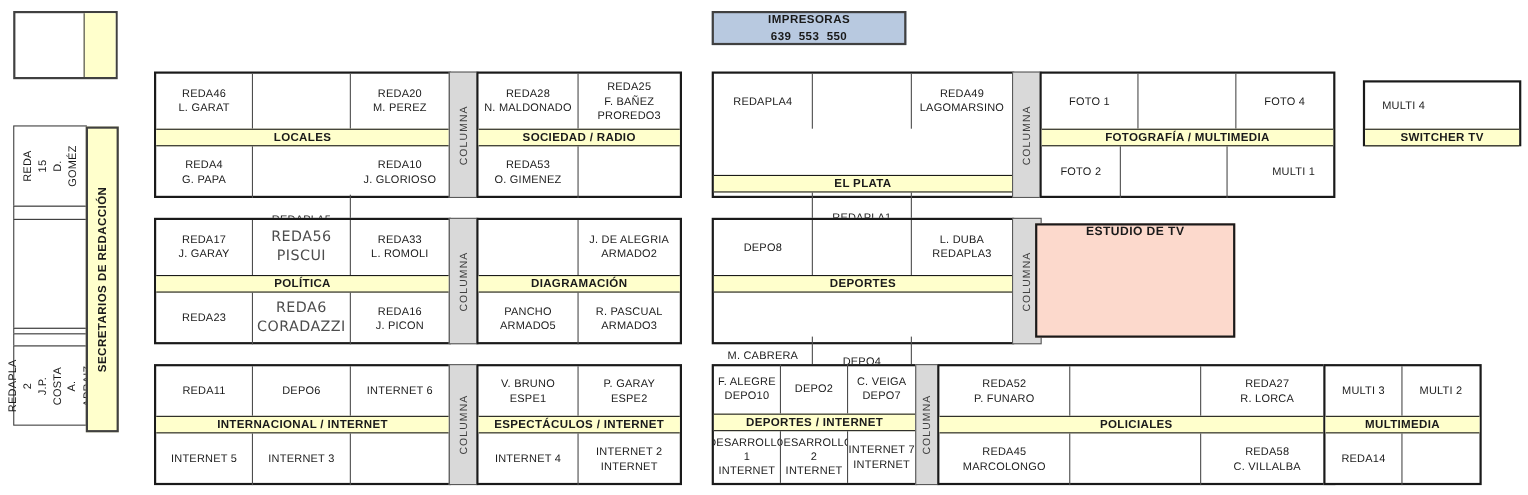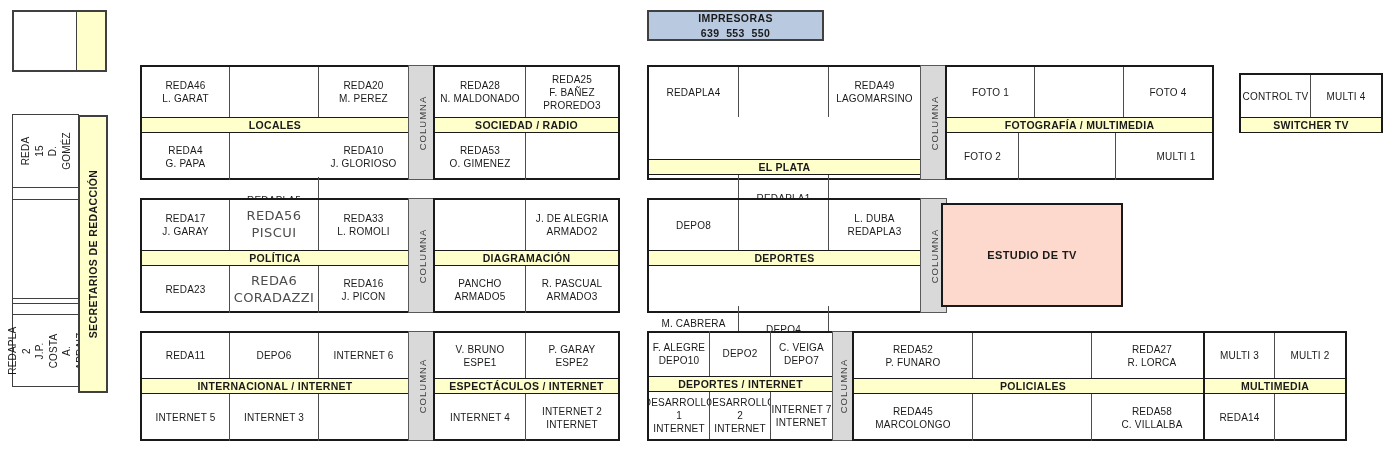--- a/index.html
+++ b/index.html
@@ -45,21 +45,21 @@
   .ybar .rot{font-size:10.5px; font-weight:bold; letter-spacing:.4px;}
   
   #impresoras{
     background:var(--blue); border:2px solid #404040;
     display:flex; flex-direction:column; align-items:center; justify-content:center;
     font-weight:bold; font-size:10.5px; line-height:1.35; letter-spacing:.4px;
   }
   #impresoras .nums{white-space:pre;}
   #estudio{
     background:var(--pink); border:2px solid var(--line-dark); z-index:5;
-    display:flex; align-items:center; justify-content:center;
+    display:flex; justify-content:center;
     font-weight:bold; font-size:11px; letter-spacing:.4px;
   }
 </style>
 </head>
 <body>
 
 <div id="canvas">
 
   <div class="abs box-plain" style="left:12px;top:10px;width:95px;height:62px;">
     <div class="ystrip"></div>
@@ -154,21 +154,20 @@
       </div>
       <div class="band" style="height: 14px;">FOTOGRAFÍA / MULTIMEDIA</div>
       <div class="row" style="height: 47px; gap: 24px;">
         <div class="cell" style="width: 88px; height: 47px;">FOTO 2</div>
         <div class="cell" style="width: 89px; height: 47px;"></div>
         <div class="cell" style="width: 88px; height: 47px;">MULTI 1</div>
       </div>
     </div>
     <div class="abs group" style="left: 1239px; top: 73px; width: 144px; height: 60px;">
       <div class="row" style="height: 42px;">
-        <div class="cell" style="width: 70px; height: 42px;">CONTROL TV</div>
         <div class="cell" style="width: 70px; height: 42px;">MULTI 4</div>
       </div>
       <div class="band" style="height: 14px;">SWITCHER TV</div>
     </div>
     <div class="abs group" style="left: 140px; top: 198px; width: 270px; height: 115px;">
       <div class="row" style="height: 50px;">
         <div class="cell" style="width: 88px; height: 50px;">REDA17
 J. GARAY</div>
         <div class="cell alt" style="width: 89px; height: 50px;">REDA56
 PISCUI</div>

